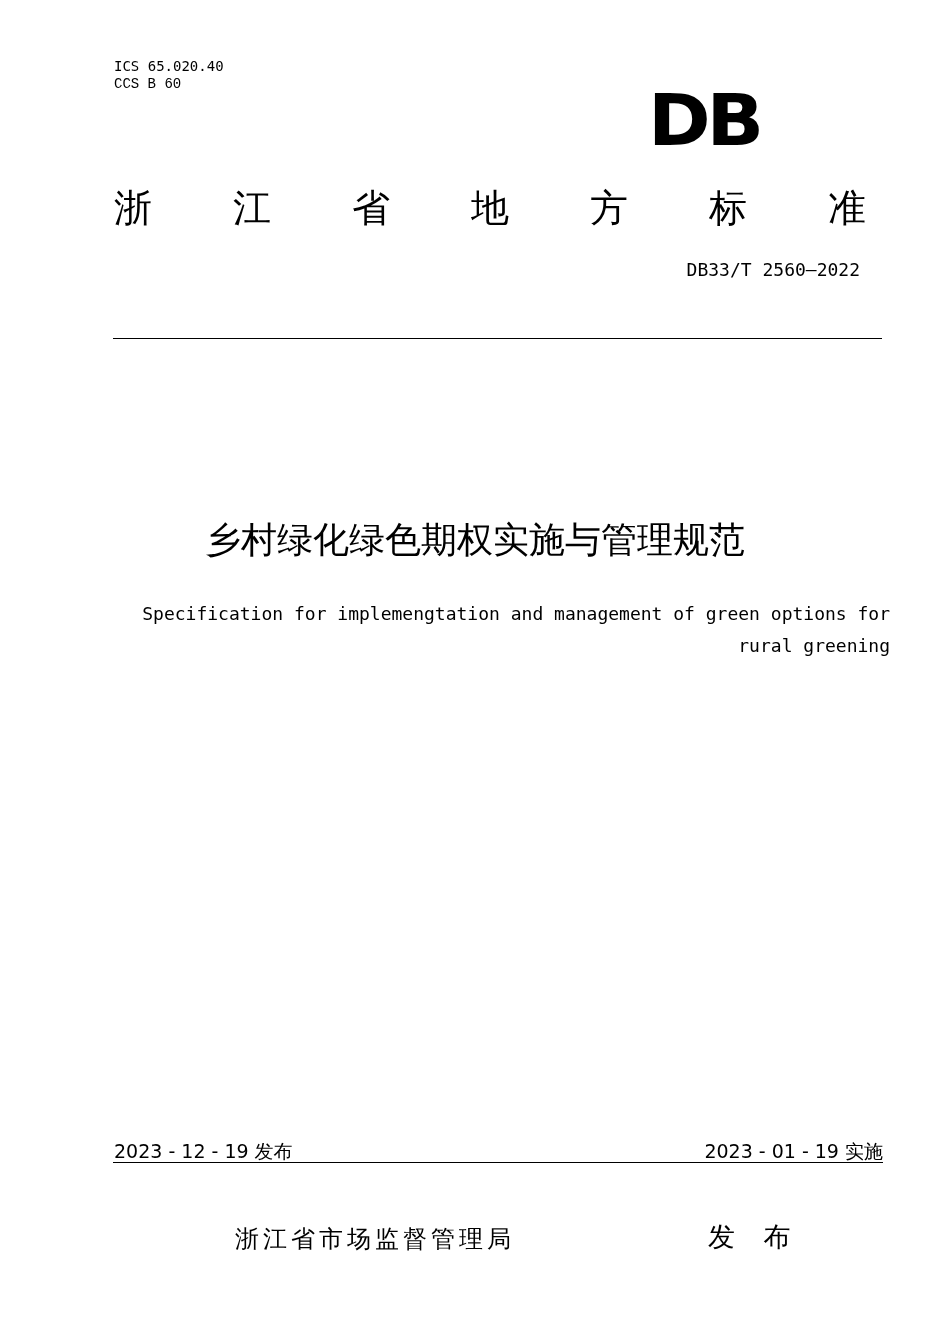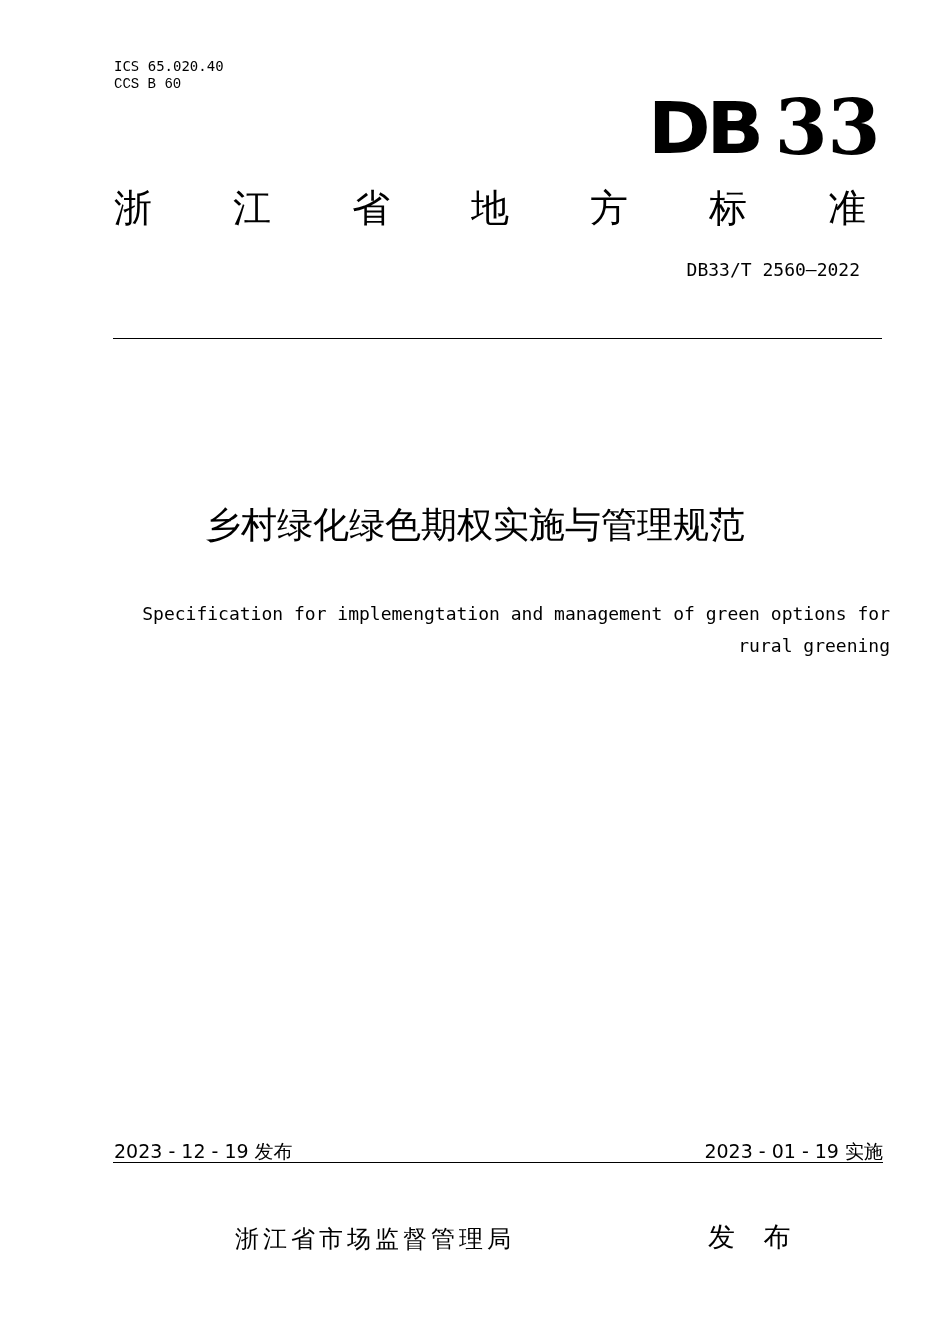--- a/index.html
+++ b/index.html
@@ -2,43 +2,42 @@
 <html><head>
 <meta charset="utf-8">
 <style>
   html, body { margin: 0; padding: 0; background: #ffffff; }
   body { width: 950px; height: 1344px; position: relative; overflow: hidden; color: #000; }
   .abs { position: absolute; }
   .mono { font-family: "DejaVu Sans Mono", "Liberation Mono", monospace; }
   .sans { font-family: "DejaVu Sans", "Liberation Sans", sans-serif; }
   .ics { left: 114px; top: 56px; font-size: 14px; line-height: 20px; }
   .ccs { left: 114px; top: 74px; font-size: 14px; line-height: 20px; font-family: Liberation Mono, monospace; }
-  .logo { left: 648px; top: 96px; height: 64px; display: flex; align-items: center; gap: 10px; }
+  .logo { left: 648px; top: 88px; height: 64px; display: flex; align-items: center; }
   .logo .db { font-family: "DejaVu Sans", sans-serif; font-weight: bold; font-size: 72px; line-height: 64px; letter-spacing: -4px; transform: scaleX(1.05); transform-origin: left bottom; }
   .logo .num { font-family: "DejaVu Serif", "Liberation Serif", serif; font-weight: bold; font-size: 76px; line-height: 64px; margin-left: 10px; }
   .std-title { left: 114px; width: 752px; top: 183px; display: flex; justify-content: space-between; font-size: 38px; line-height: 50px; }
   .std-code { right: 90px; top: 258px; font-size: 18px; line-height: 24px; }
   .rule-top { left: 113px; width: 769px; top: 338px; height: 0; border-top: 1.5px solid #000; }
-  .cn-title { left: 0; width: 950px; top: 501px; text-align: center; font-size: 36px; line-height: 48px; }
+  .cn-title { left: 0; width: 950px; top: 516px; text-align: center; font-size: 36px; line-height: 48px; }
   .en-title { left: 60px; width: 830px; top: 598px; text-align: right; font-size: 18px; line-height: 32px; }
   .date-left { left: 114px; top: 1138px; font-size: 19px; line-height: 26px; }
   .date-right { right: 67px; top: 1138px; font-size: 19px; line-height: 26px; }
   .rule-bottom { left: 113px; width: 770px; top: 1162px; border-top: 1.5px solid #000; }
   .issuer { left: 235px; top: 1222px; font-size: 24px; line-height: 34px; letter-spacing: 4px; }
   .publish { left: 668px; top: 1222px; font-size: 27px; line-height: 30px; letter-spacing: 10px; margin-left: 40px; }
 </style>
 </head>
 <body>
 
 <div class="abs mono ics">ICS 65.020.40</div>
 <div class="abs mono ccs">CCS B 60</div>
 
 <div class="abs logo">
   <span class="db">DB</span>
-  <span class="num">33</span>
 </div>
 
 <div class="abs sans std-title">
   <span>浙</span>
   <span>江</span>
   <span>省</span>
   <span>地</span>
   <span>方</span>
   <span>标</span>
   <span>准</span>

